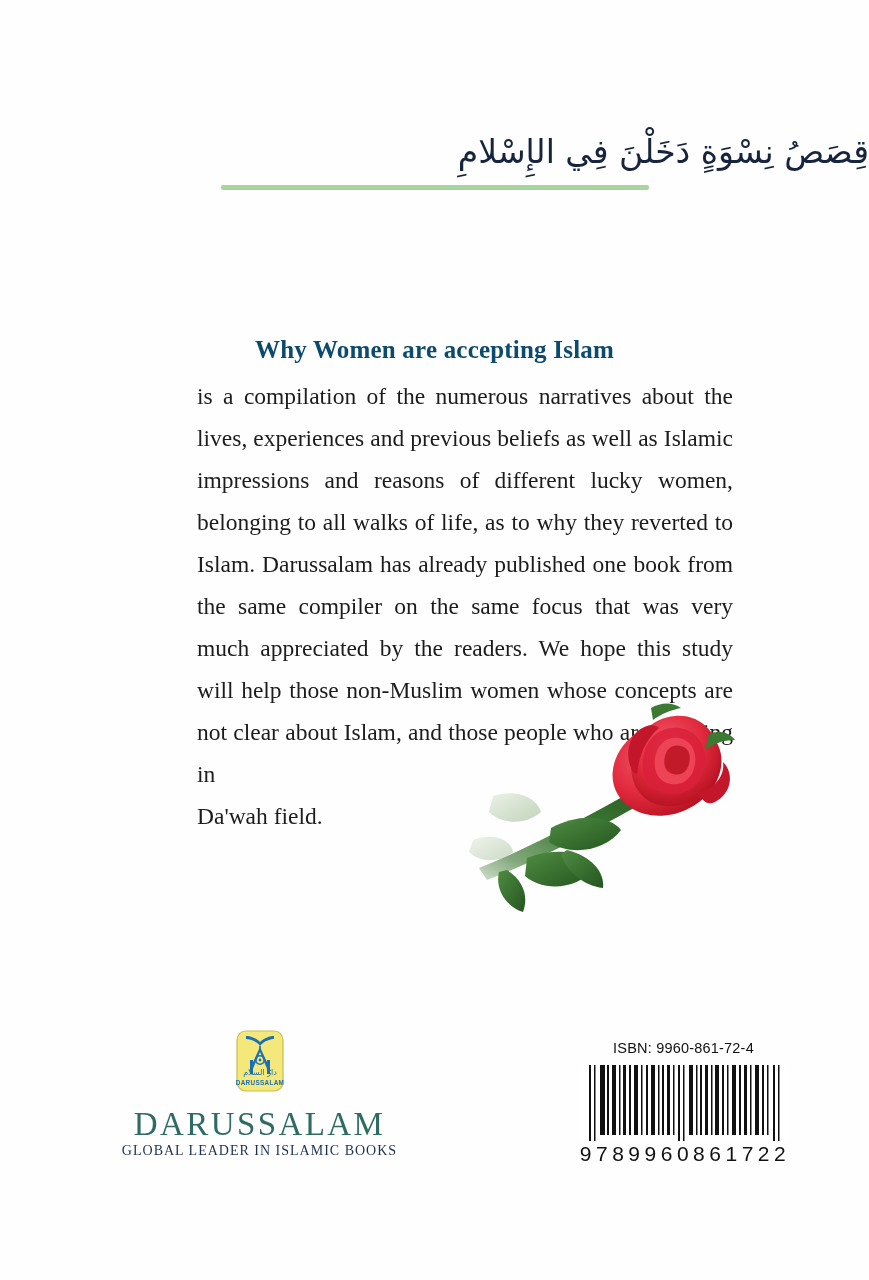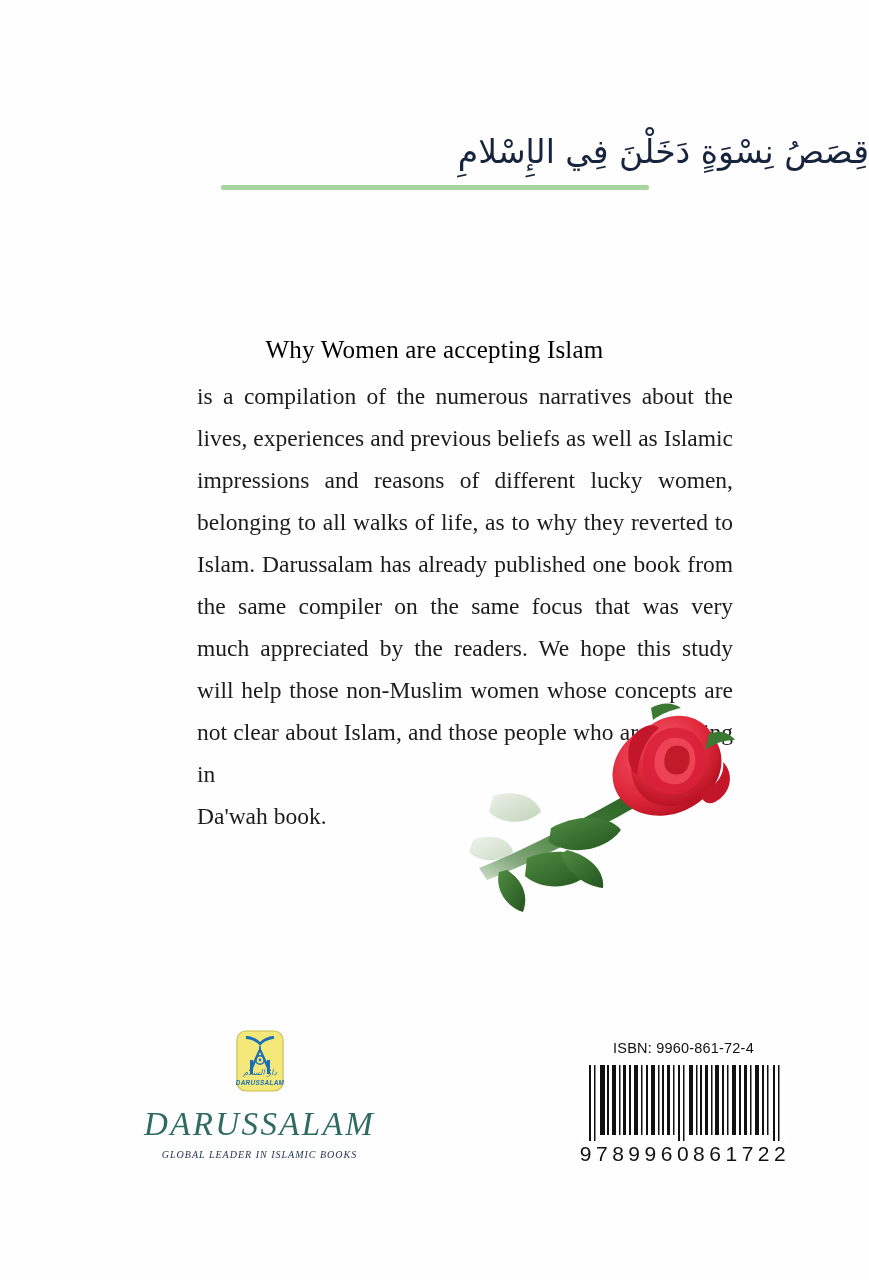--- a/index.html
+++ b/index.html
@@ -54,23 +54,23 @@
   }
 
   
   .en-title {
     position: absolute;
     left: 0;
     right: 0;
     top: 336px;
     text-align: center;
     font-family: "Liberation Serif", serif;
-    font-weight: normal;
+    font-weight: bold;
     font-size: 25px;
-    color: #000000;
+    color: #0c4a6e;
     letter-spacing: 0.2px;
   }
 
   
   .blurb {
     position: absolute;
     left: 197px;
     top: 375px;
     width: 536px;
     font-family: "Liberation Serif", serif;
@@ -94,42 +94,41 @@
     pointer-events: none;
   }
 
   
   .publisher {
     position: absolute;
     left: 112px;
     top: 1030px;
     width: 295px;
     text-align: center;
-    font-style: italic;
   }
   .logo-mark {
     width: 48px;
     height: 62px;
     margin: 0 auto;
     display: block;
   }
   .wordmark {
     font-family: "Liberation Serif", serif;
     font-size: 33px;
     letter-spacing: 2.4px;
     color: #2e6b62;
     margin-top: 16px;
     line-height: 1;
   }
   .tagline {
     font-family: "Liberation Serif", serif;
-    font-size: 10px;
+    font-size: 14px;
     letter-spacing: 1.0px;
     color: #1d3051;
-    margin-top: 9px;
+    margin-top: 3px;
     line-height: 1;
   }
 
   
   .isbn-block {
     position: absolute;
     left: 576px;
     top: 1040px;
     width: 215px;
     text-align: center;
@@ -166,21 +165,21 @@
 
   <div class="arabic-block">
     <div class="arabic-title">قِصَصُ نِسْوَةٍ دَخَلْنَ فِي الإِسْلامِ</div>
     <div class="arabic-rule"></div>
   </div>
 
   <div class="en-title">Why Women are accepting Islam</div>
 
   <div class="blurb">
     <span>is a compilation of the numerous narratives about the lives, experiences and previous beliefs as well as Islamic impressions and reasons of different lucky women, belonging to all walks of life, as to why they reverted to Islam. Darussalam has already published one book from the same compiler on the same focus that was very much appreciated by the readers. We hope this study will help those non-Muslim women whose concepts are not clear about Islam, and those people who are working in</span>
-    <div class="lastline">Da'wah book.</div>
+    <div class="lastline">Da'wah field.</div>
   </div>
 
   <svg class="rose" viewBox="0 0 280 230">
     <defs>
       <radialGradient id="petalG" cx="42%" cy="32%" r="72%">
         <stop offset="0%" stop-color="#f4576a"></stop>
         <stop offset="55%" stop-color="#e12a3d"></stop>
         <stop offset="100%" stop-color="#b3101f"></stop>
       </radialGradient>
       <linearGradient id="stemG" x1="0" y1="1" x2="1" y2="0">

